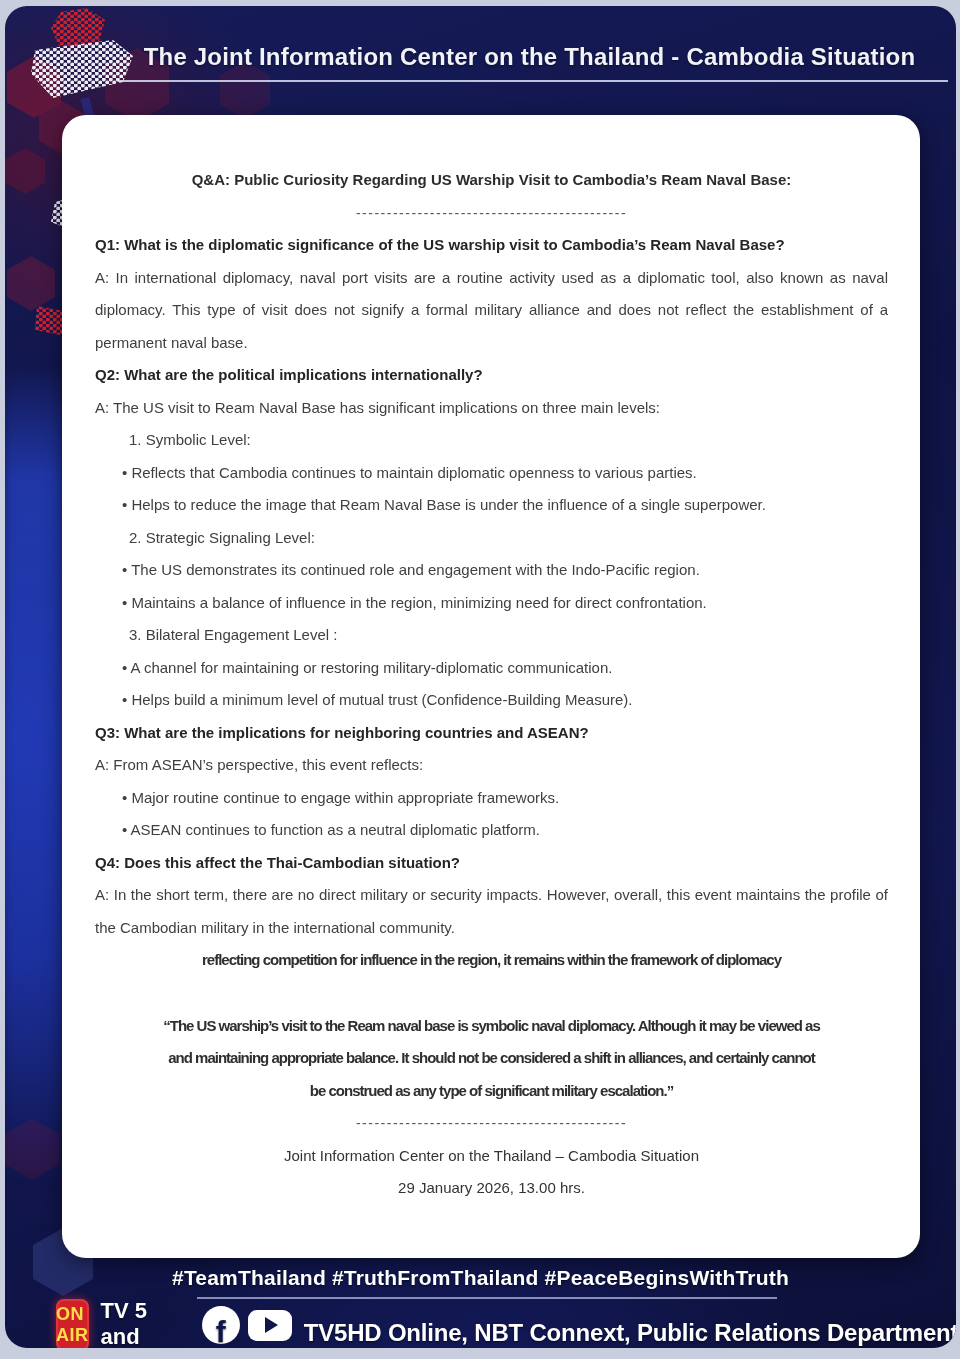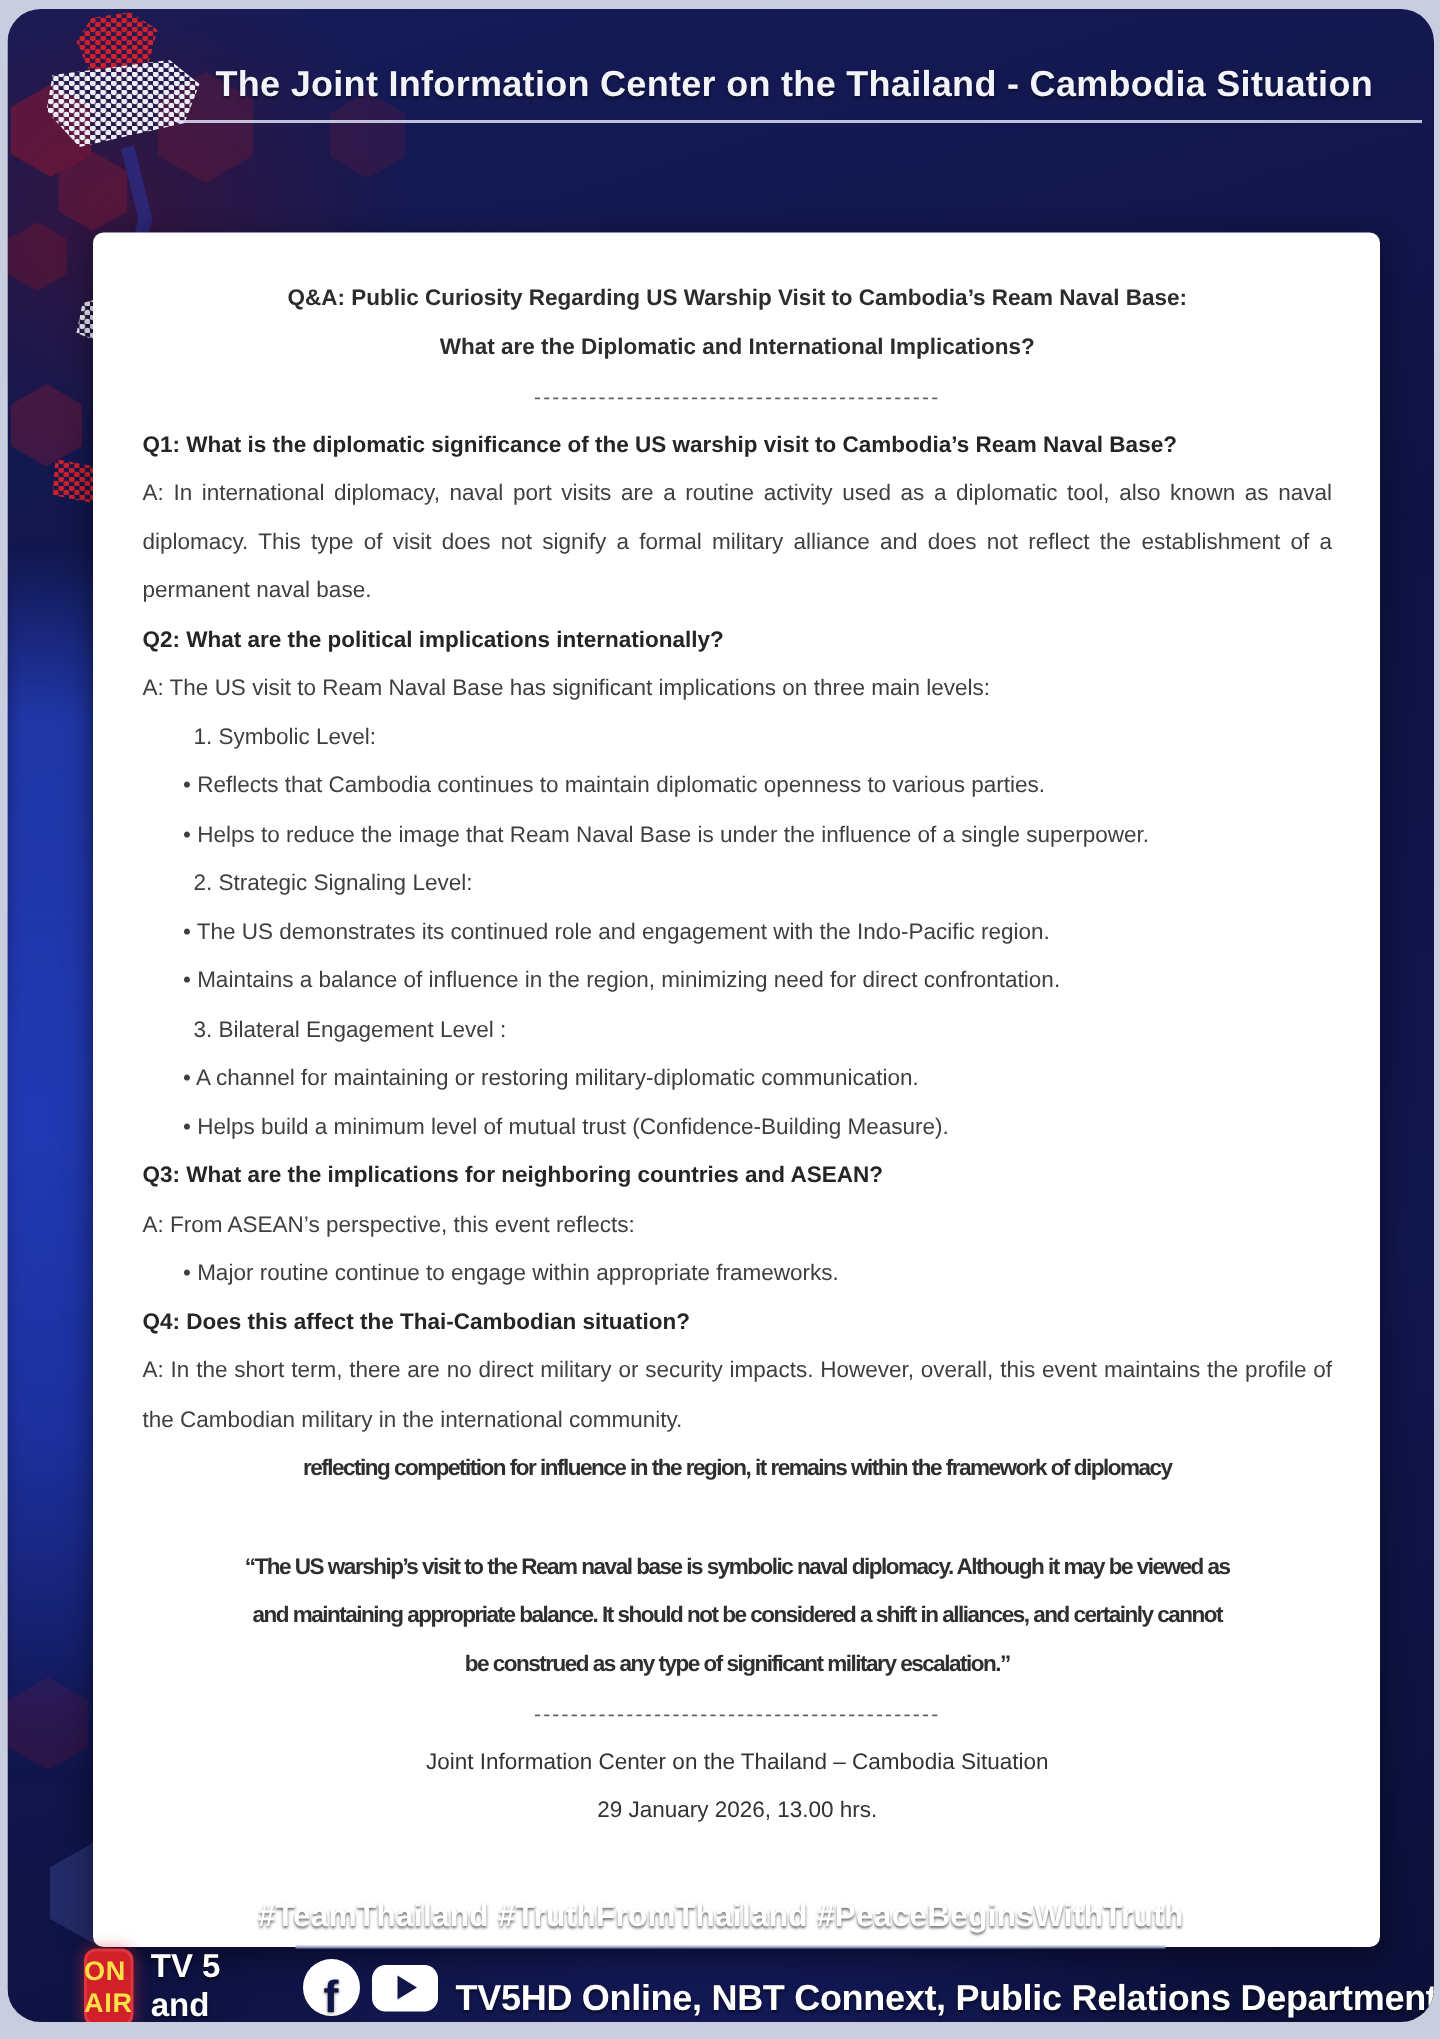--- a/index.html
+++ b/index.html
@@ -41,25 +41,24 @@
     color:#f2f3f8;font-size:24px;font-weight:700;letter-spacing:.2px;
     text-shadow:0 1px 2px rgba(0,0,0,.5);
   }
   .header-line{
     position:absolute;left:113px;right:8px;top:74px;height:2px;
     background:rgba(218,223,245,.85);
   }
   .card{
     position:absolute;left:57px;top:109px;width:858px;height:1143px;
     box-sizing:border-box;
-    background:#ffffff;border-radius:7px;
-    padding:28px 32px 30px 33px;
+    background:#ffffff;border-radius:24px;
+    padding:49px 32px 30px 33px;
     box-shadow:0 5px 20px rgba(0,0,0,.45);
     overflow:hidden;
-    margin-top:40px;
   }
   .blk{margin:0;font-size:15px;line-height:32.5px;color:#3f3f3f;}
   .blk-title{text-align:center;font-weight:700;color:#2c2c2c;}
   .blk-separator{text-align:center;color:#5a5a5a;letter-spacing:1.5px;font-size:14px;}
   .blk-question{font-weight:700;color:#252525;}
   .blk-answer{text-align:justify;}
   .blk-numbered{padding-left:34px;}
   .blk-bullet{padding-left:27px;}
   .blk-quote{text-align:center;font-weight:700;color:#2f2f2f;font-size:15px;
              letter-spacing:-1px;white-space:nowrap;}
@@ -136,38 +135,38 @@
     <polygon points="44,218 70,230 80,250 60,252 42,236" fill="url(#pr)"></polygon>
     <polygon points="12,300 44,306 40,330 10,324" fill="url(#pr)"></polygon>
   </svg>
 
   <div class="header-title">The Joint Information Center on the Thailand - Cambodia Situation</div>
   <div class="header-line"></div>
 
   <div class="card">
     <div>
         <p class="blk blk-title">Q&amp;A: Public Curiosity Regarding US Warship Visit to Cambodia’s Ream Naval Base:</p>
-        <p class="blk blk-title">What are the Diplomatic and International Implications?</p>
         <p class="blk blk-separator">--------------------------------------------</p>
         <p class="blk blk-question">Q1: What is the diplomatic significance of the US warship visit to Cambodia’s Ream Naval Base?</p>
         <p class="blk blk-answer">A: In international diplomacy, naval port visits are a routine activity used as a diplomatic tool, also known as naval diplomacy. This type of visit does not signify a formal military alliance and does not reflect the establishment of a permanent naval base.</p>
         <p class="blk blk-question">Q2: What are the political implications internationally?</p>
         <p class="blk blk-answer">A: The US visit to Ream Naval Base has significant implications on three main levels:</p>
         <p class="blk blk-numbered">1. Symbolic Level:</p>
         <p class="blk blk-bullet">• Reflects that Cambodia continues to maintain diplomatic openness to various parties.</p>
         <p class="blk blk-bullet">• Helps to reduce the image that Ream Naval Base is under the influence of a single superpower.</p>
         <p class="blk blk-numbered">2. Strategic Signaling Level:</p>
         <p class="blk blk-bullet">• The US demonstrates its continued role and engagement with the Indo-Pacific region.</p>
         <p class="blk blk-bullet">• Maintains a balance of influence in the region, minimizing need for direct confrontation.</p>
         <p class="blk blk-numbered">3. Bilateral Engagement Level :</p>
         <p class="blk blk-bullet">• A channel for maintaining or restoring military-diplomatic communication.</p>
         <p class="blk blk-bullet">• Helps build a minimum level of mutual trust (Confidence-Building Measure).</p>
         <p class="blk blk-question">Q3: What are the implications for neighboring countries and ASEAN?</p>
         <p class="blk blk-answer">A: From ASEAN’s perspective, this event reflects:</p>
         <p class="blk blk-bullet">• Major routine continue to engage within appropriate frameworks.</p>
+        <p class="blk blk-bullet">• ASEAN continues to function as a neutral diplomatic platform.</p>
         <p class="blk blk-question">Q4: Does this affect the Thai-Cambodian situation?</p>
         <p class="blk blk-answer">A: In the short term, there are no direct military or security impacts. However, overall, this event maintains the profile of the Cambodian military in the international community.</p>
         <p class="blk blk-quote">reflecting competition for influence in the region, it remains within the framework of diplomacy</p>
         <p class="blk blk-quote blk-gap">“The US warship’s visit to the Ream naval base is symbolic naval diplomacy. Although it may be viewed as</p>
         <p class="blk blk-quote">and maintaining appropriate balance. It should not be considered a shift in alliances, and certainly cannot</p>
         <p class="blk blk-quote">be construed as any type of significant military escalation.”</p>
         <p class="blk blk-separator">--------------------------------------------</p>
         <p class="blk blk-center">Joint Information Center on the Thailand – Cambodia Situation</p>
         <p class="blk blk-center">29 January 2026, 13.00 hrs.</p>
       </div>

